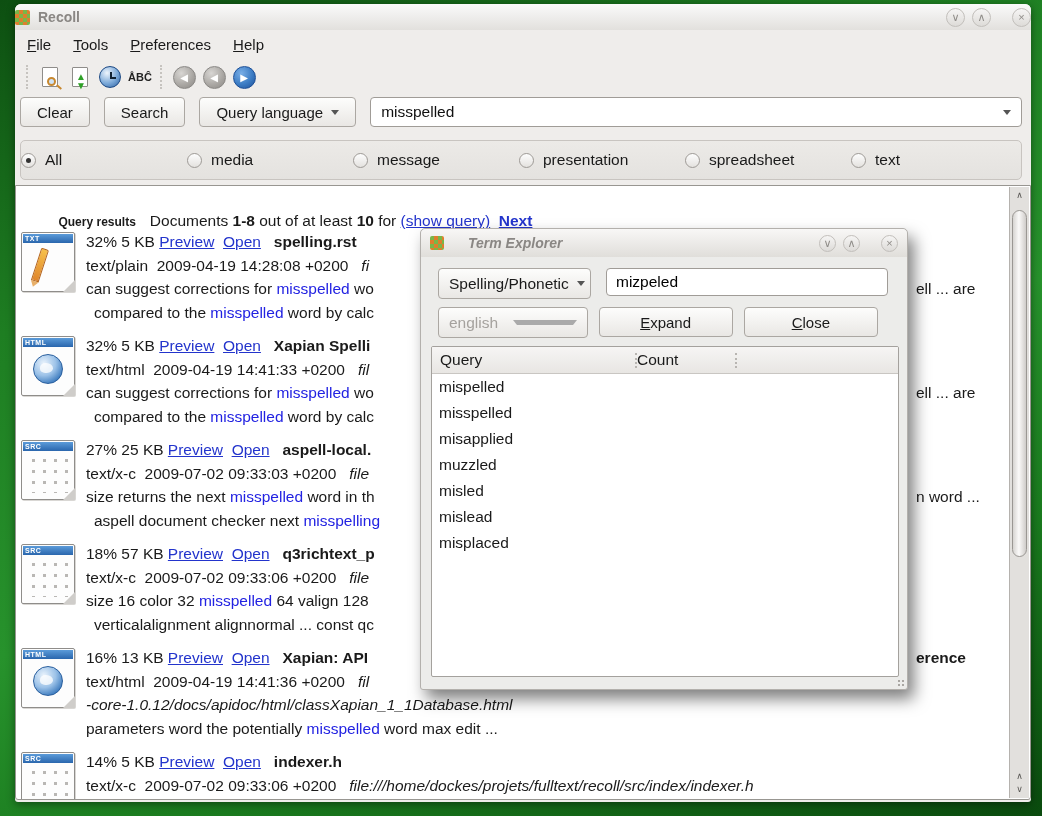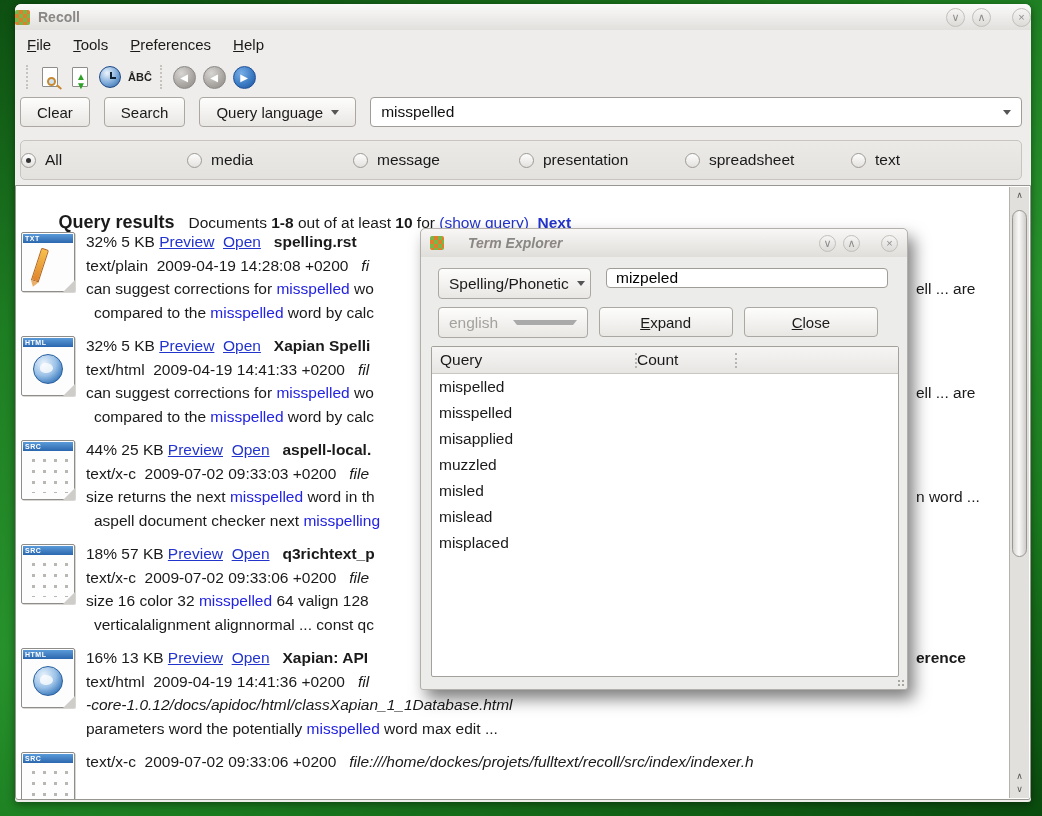--- a/index.html
+++ b/index.html
@@ -60,21 +60,21 @@
     background:linear-gradient(#eceae7,#e4e2df); border:1px solid #c8c4c0; border-radius:5px;
     display:flex; align-items:center; padding-left:0; }
   .radio-item { display:flex; align-items:center; gap:9px; width:166px; font-size:15.5px; cursor:pointer; }
   .radio-circle { width:15px; height:15px; border-radius:50%; background:linear-gradient(#fdfdfd,#e4e2df); border:1px solid #9e9a96; position:relative; }
   .radio-circle.checked::after { content:""; position:absolute; left:4px; top:4px; width:5px; height:5px; border-radius:50%; background:#333; }
 
   
   .results { position:absolute; left:0; top:181px; right:0; height:615px; background:#fff;
     border:1px solid #989691; border-radius:0 0 3px 3px; overflow:hidden; }
   .res-header { position:absolute; left:8px; top:8px; white-space:pre; font-size:15.5px; }
-  .rh-title { font-weight:bold; font-size:18px; margin-right:14px; }
+  .rh-title { font-weight:bold; font-size:12px; margin-right:14px; }
   .rh-b { font-weight:bold; }
   .rh-link { color:#2334cc; text-decoration:underline; cursor:pointer; }
   .rh-link.b { font-weight:bold; }
 
   .res-item { position:absolute; left:0; right:22px; height:96px; }
   .res-text { position:absolute; left:70px; top:0; right:0; font-size:15.5px; line-height:23.5px; }
   .res-line { white-space:pre; overflow:hidden; max-width:920px; }
   .seg-l { color:#2334cc; text-decoration:underline; cursor:pointer; }
   .seg-b { font-weight:bold; }
   .seg-h { color:#2222e2; }
@@ -112,21 +112,21 @@
   .dlg-titlebar { position:absolute; left:0; top:0; right:0; height:28px;
     background:linear-gradient(#f8f7f6,#e0deda); border-radius:5px 5px 0 0;
     display:flex; align-items:center; padding:0 9px; }
   .dlg-title { font-weight:bold; font-size:14px; color:#8a8784; margin-left:16px;font-style:italic; }
   .dlg-row1 { position:absolute; left:17px; top:39px; right:19px; height:29px; display:flex; gap:15px; }
   .dlg-row2 { position:absolute; left:17px; top:78px; right:29px; height:29px; display:flex; gap:11px; }
   .dlg-select { width:153px; height:31px; font-size:15.5px; padding:0 10px; display:flex; align-items:center;
     background:linear-gradient(#fdfdfc,#e9e7e4); border:1px solid #aba7a2; border-radius:4px; cursor:pointer; }
   .dlg-select span { flex:1; }
   .dlg-select.disabled { color:#a5a29e; cursor:default; }
-  .dlg-input-wrap { flex:1; height:20px; background:#fff; border:1px solid #a09c97; border-radius:4px;
+  .dlg-input-wrap { flex:1; height:28px; background:#fff; border:1px solid #a09c97; border-radius:4px;
     display:flex; align-items:center; padding:0 9px; }
   .dlg-input { flex:1; border:none; outline:none; font-size:15.5px; font-family:inherit; background:transparent; }
   .dlg-btn { width:137px; }
   .dlg-table { position:absolute; left:10px; top:117px; width:468px; height:331px;
     background:#fff; border:1px solid #a4a19d; border-radius:2px; overflow:hidden; }
   .tbl-header { height:27px; background:linear-gradient(#f6f5f4,#e8e6e3); border-bottom:1px solid #c9c6c2;
     position:relative; font-size:15.5px; display:flex; align-items:center; }
   .th-term { padding-left:8px; width:197px; }
   .th-count { padding-left:8px; }
   .col-grip { position:absolute; top:6px; height:15px; border-left:2px dotted #b8b5b1; width:0; }
@@ -274,21 +274,21 @@
           </div>
           <div class="res-item" style="top: 252px;">
             <div class="doc-icon">
               <div class="doc-band">SRC</div>
               <div class="doc-body">
                 <div class="doc-src"></div>
               </div>
               <div class="doc-fold"></div>
             </div>
             <div class="res-text">
-              <div class="res-line"><span>44% 25 KB </span><span class="seg-l">Preview</span><span>  </span><span class="seg-l">Open</span><span>   </span><span class="seg-b">aspell-local.</span></div>
+              <div class="res-line"><span>27% 25 KB </span><span class="seg-l">Preview</span><span>  </span><span class="seg-l">Open</span><span>   </span><span class="seg-b">aspell-local.</span></div>
               <div class="res-line"><span>text/x-c  2009-07-02 09:33:03 +0200   </span><span class="seg-i">file</span></div>
               <div class="res-line"><span>size returns the next </span><span class="seg-h">misspelled</span><span> word in th</span></div>
               <div class="res-line" style="padding-left: 8px;"><span>aspell document checker next </span><span class="seg-h">misspelling</span></div>
             </div>
             <span class="res-frag" style="top: 47px; text-align: center;">n word ...</span>
           </div>
           <div class="res-item" style="top: 356px;">
             <div class="doc-icon">
               <div class="doc-band">SRC</div>
               <div class="doc-body">
@@ -320,20 +320,21 @@
             <span class="res-frag b" style="top: 0px;">erence</span>
           </div>
           <div class="res-item" style="top: 564px;">
             <div class="doc-icon">
               <div class="doc-band">SRC</div>
               <div class="doc-body">
                 <div class="doc-src"></div>
               </div>
             </div>
             <div class="res-text">
+              <div class="res-line"><span>14% 5 KB </span><span class="seg-l">Preview</span><span>  </span><span class="seg-l">Open</span><span>   </span><span class="seg-b">indexer.h</span></div>
               <div class="res-line"><span>text/x-c  2009-07-02 09:33:06 +0200   </span><span class="seg-i">file:///home/dockes/projets/fulltext/recoll/src/index/indexer.h</span></div>
             </div>
           </div>
         </div>
       <div class="res-scroll">
         <div class="sb-arrow" style="top:1px">∧</div>
         <div class="sb-thumb"></div>
         <div class="sb-arrow" style="bottom:14px">∧</div>
         <div class="sb-arrow" style="bottom:1px">∨</div>
       </div>

